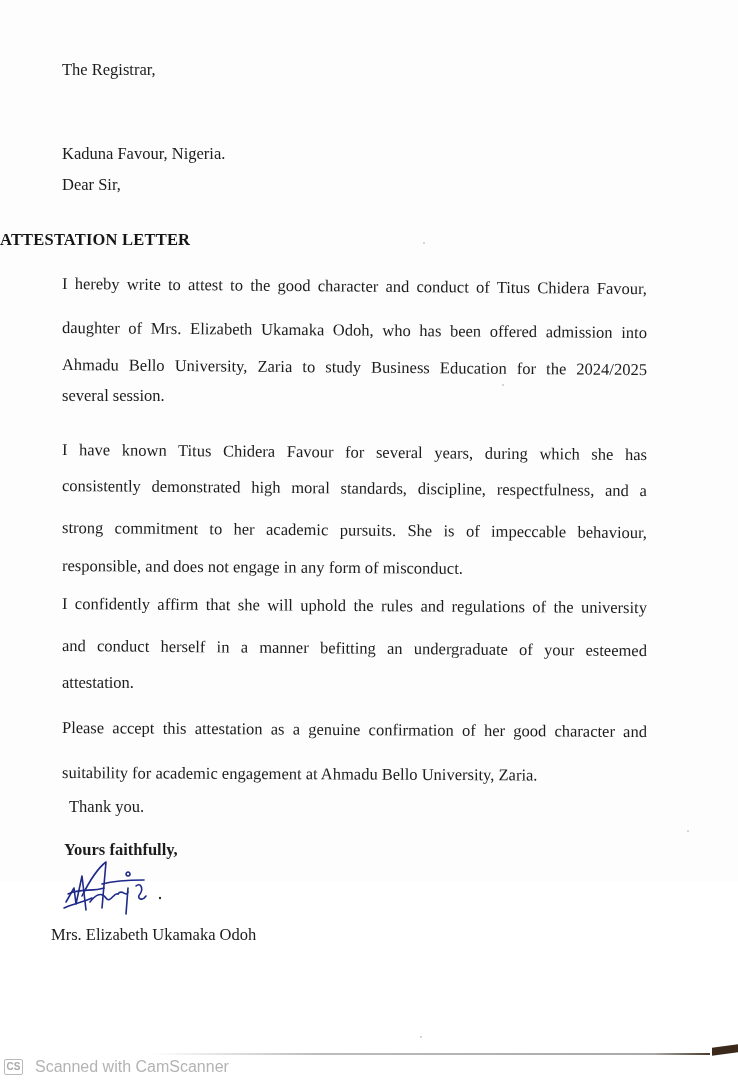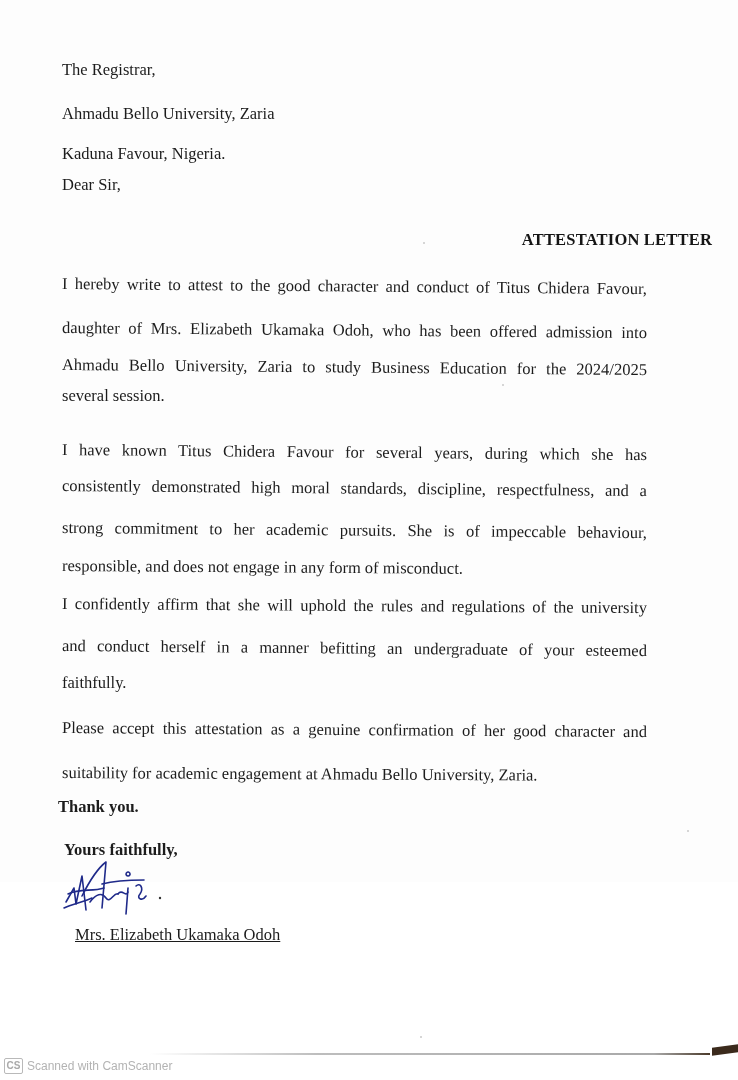--- a/index.html
+++ b/index.html
@@ -35,21 +35,21 @@
       font-size: 16.5px;
       text-align: justify;
       text-align-last: justify;
       white-space: nowrap;
       color: #1c1c1c;
     }
     .title {
       position: absolute;
       left: 0;
       width: 712px;
-      text-align: right;
+      text-align: left;
       top: 230px;
       font-size: 16.5px;
       font-weight: bold;
       letter-spacing: 0.2px;
       color: #151515;
     }
     .sig {
       position: absolute;
       left: 62px;
       top: 858px;
@@ -72,97 +72,96 @@
       height: 8px;
       background: #3b2a1c;
       transform: skewY(-8deg);
     }
     .cs-badge {
       position: absolute;
       left: 4px;
       top: 1058px;
       display: flex;
       align-items: center;
-      gap: 4px;
+      gap: 12px;
     }
     .cs-logo {
       width: 17px;
       height: 14px;
       border: 1.5px solid #b9b9b9;
       border-radius: 2px;
       font-family: "Liberation Sans", sans-serif;
       font-size: 10px;
       font-weight: bold;
       color: #aaaaaa;
       display: flex;
       align-items: center;
       justify-content: center;
       line-height: 1;
     }
     .cs-text {
       font-family: "Liberation Sans", sans-serif;
-      font-size: 12px;
+      font-size: 16px;
       color: #b3b3b3;
     }
     .speck {
       position: absolute;
       width: 2px; height: 2px;
       background: #c8c8c8;
       border-radius: 50%;
     }
   </style>
 </head>
 <body>
 
 <div class="page">
 
   <div class="line" style="top:60px;">The Registrar,</div>
-  <div class="line" style="top:104px;">Ahmadu Bello University, Zaria</div>
   <div class="line" style="top:144px;">Kaduna Favour, Nigeria.</div>
   <div class="line" style="top:175px;">Dear Sir,</div>
 
   <div class="title">ATTESTATION LETTER</div>
 
   <div class="just" style="top:274px; transform:rotate(0.5deg); transform-origin:left;">I hereby write to attest to the good character and conduct of Titus Chidera Favour,</div>
   <div class="just" style="top:318px; transform:rotate(0.5deg); transform-origin:left;">daughter of Mrs. Elizabeth Ukamaka Odoh, who has been offered admission into</div>
   <div class="just" style="top:355px; transform:rotate(0.5deg); transform-origin:left;">Ahmadu Bello University, Zaria to study Business Education for the 2024/2025</div>
   <div class="line" style="top:386px;">several session.</div>
 
   <div class="just" style="top:440px; transform:rotate(0.5deg); transform-origin:left;">I have known Titus Chidera Favour for several years, during which she has</div>
   <div class="just" style="top:476px; transform:rotate(0.5deg); transform-origin:left;">consistently demonstrated high moral standards, discipline, respectfulness, and a</div>
   <div class="just" style="top:518px; transform:rotate(0.5deg); transform-origin:left;">strong commitment to her academic pursuits. She is of impeccable behaviour,</div>
   <div class="line" style="top:556px; transform:rotate(0.4deg); transform-origin:left;">responsible, and does not engage in any form of misconduct.</div>
 
   <div class="just" style="top:594px; transform:rotate(0.4deg); transform-origin:left;">I confidently affirm that she will uphold the rules and regulations of the university</div>
   <div class="just" style="top:636px; transform:rotate(0.5deg); transform-origin:left;">and conduct herself in a manner befitting an undergraduate of your esteemed</div>
-  <div class="line" style="top:673px;">faithfully.</div>
+  <div class="line" style="top:673px;">attestation.</div>
 
   <div class="just" style="top:718px; transform:rotate(0.4deg); transform-origin:left;">Please accept this attestation as a genuine confirmation of her good character and</div>
   <div class="line" style="top:763px; transform:rotate(0.3deg); transform-origin:left;">suitability for academic engagement at Ahmadu Bello University, Zaria.</div>
 
-  <div class="line" style="top:797px; left:58px;font-weight:bold;">Thank you.</div>
+  <div class="line" style="top:797px; left:69px;">Thank you.</div>
   <div class="line" style="top:840px; left:64px;font-weight:bold;">Yours faithfully,</div>
 
   <svg class="sig" viewBox="0 0 120 60">
     <g fill="none" stroke="#1f2a8a" stroke-width="1.6" stroke-linecap="round" stroke-linejoin="round">
       <path d="M4 44 L12 30 L14 46 L20 18 L24 52"></path>
       <path d="M6 36 C18 30, 30 34, 42 30"></path>
       <path d="M20 38 C26 26, 36 10, 44 4 L40 50"></path>
       <path d="M28 44 C34 36, 40 34, 44 40 C48 46, 52 34, 56 36"></path>
       <path d="M56 36 C60 30, 64 40, 66 34"></path>
       <path d="M66 30 L64 56"></path>
       <path d="M40 26 C55 22, 70 22, 82 22"></path>
       <path d="M66 14 a2 2 0 1 0 0.1 0"></path>
       <path d="M74 28 C78 24, 82 30, 78 36 C74 40, 80 44, 84 38"></path>
       <path d="M2 50 C10 46, 22 44, 30 40"></path>
     </g>
     <circle cx="98" cy="40" r="1.2" fill="#333"></circle>
   </svg>
 
-  <div class="line" style="top:925px; left:75px;text-decoration:underline;">Mrs. Elizabeth Ukamaka Odoh</div>
+  <div class="line" style="top:925px; left:51px;">Mrs. Elizabeth Ukamaka Odoh</div>
 
   <span class="speck" style="left:423px; top:242px;"></span>
   <span class="speck" style="left:502px; top:384px;"></span>
   <span class="speck" style="left:687px; top:830px;"></span>
   <span class="speck" style="left:420px; top:1036px;"></span>
 
   <div class="footer-rule"></div>
   <div class="corner-mark"></div>
 
   <div class="cs-badge">

